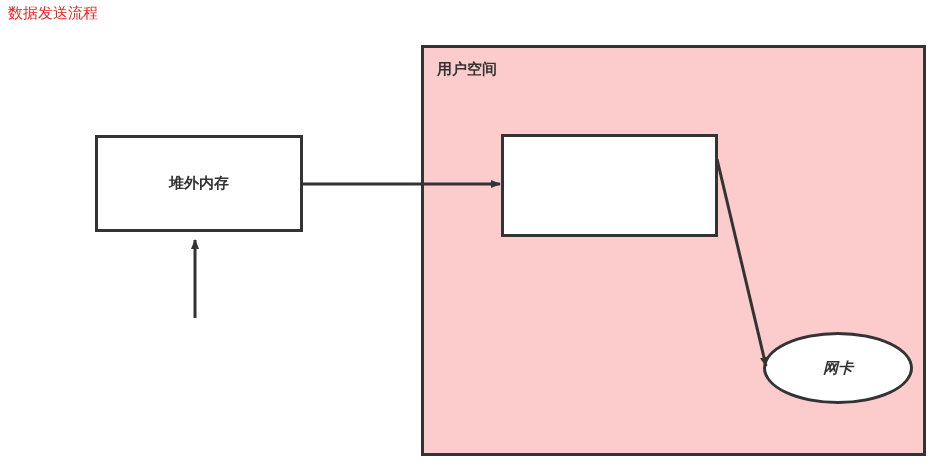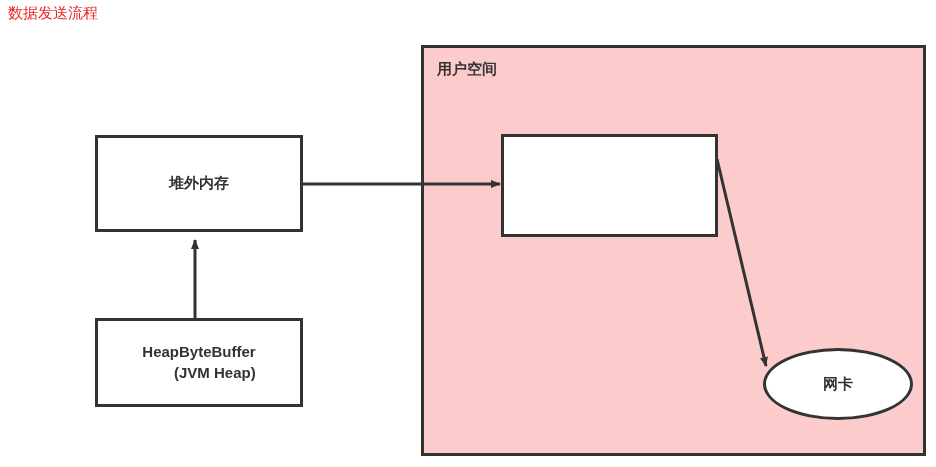--- a/index.html
+++ b/index.html
@@ -67,21 +67,21 @@
 
   
   .node-box {
     position: absolute;
     box-sizing: border-box;
     background: #ffffff;
     border: 3px solid #333333;
     display: flex;
     align-items: center;
     justify-content: center;
-    text-align: right;
+    text-align: left;
     color: #333333;
     font-weight: bold;
     font-size: 15px;
     line-height: 1.35;
   }
   #box-offheap {
     left: 95px;
     top: 135px;
     width: 208px;
     height: 97px;
@@ -99,33 +99,34 @@
     height: 89px;
   }
   .box-text-lines {
     white-space: pre-line;
   }
 
   
   #ellipse-nic {
     position: absolute;
     left: 763px;
-    top: 348px;
+    top: 332px;
     width: 150px;
     height: 72px;
     box-sizing: border-box;
     background: #ffffff;
     border: 3px solid #333333;
     border-radius: 50%;
     display: flex;
     align-items: center;
     justify-content: center;
     font-size: 15px;
     font-weight: bold;
     color: #333333;
+    font-style: italic;
   }
 
   
   #arrow-layer {
     position: absolute;
     left: 0; top: 0;
     width: 936px;
     height: 467px;
     pointer-events: none;
   }
@@ -143,24 +144,20 @@
   </div>
 
   <div class="node-box" id="box-offheap">
     <span class="box-text-lines">堆外内存</span>
   </div>
 
   <div class="node-box" id="box-kernel-buffer">
     <span class="box-text-lines"></span>
   </div>
 
-  <div class="node-box" id="box-heapbytebuffer">
-    <span class="box-text-lines">HeapByteBuffer
-(JVM Heap)</span>
-  </div>
 
   <div id="ellipse-nic">
     <span>网卡</span>
   </div>
 
   <svg id="arrow-layer" viewBox="0 0 936 467" xmlns="http://www.w3.org/2000/svg">
     <defs>
       <marker id="arrowhead" markerWidth="10" markerHeight="8" refX="9" refY="4" orient="auto" markerUnits="userSpaceOnUse">
         <path d="M0,0 L10,4 L0,8 z" fill="#333333"></path>
       </marker>

